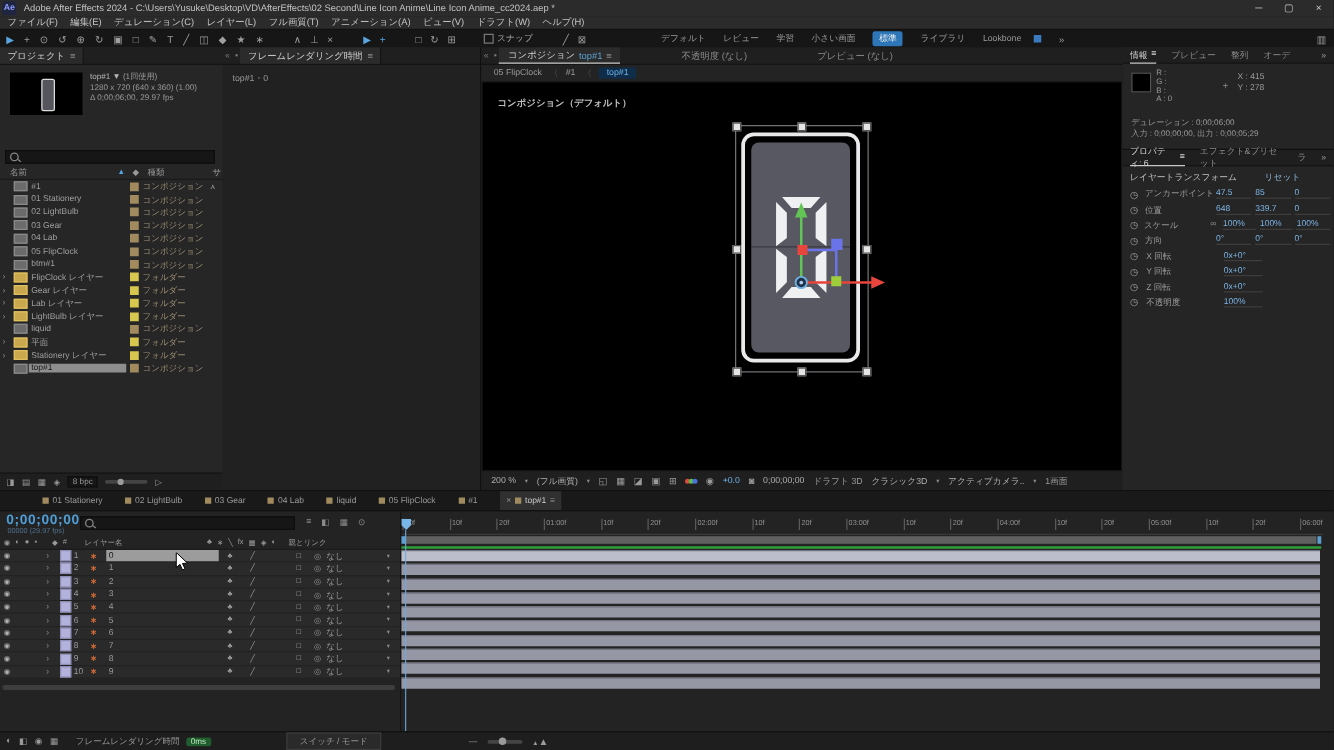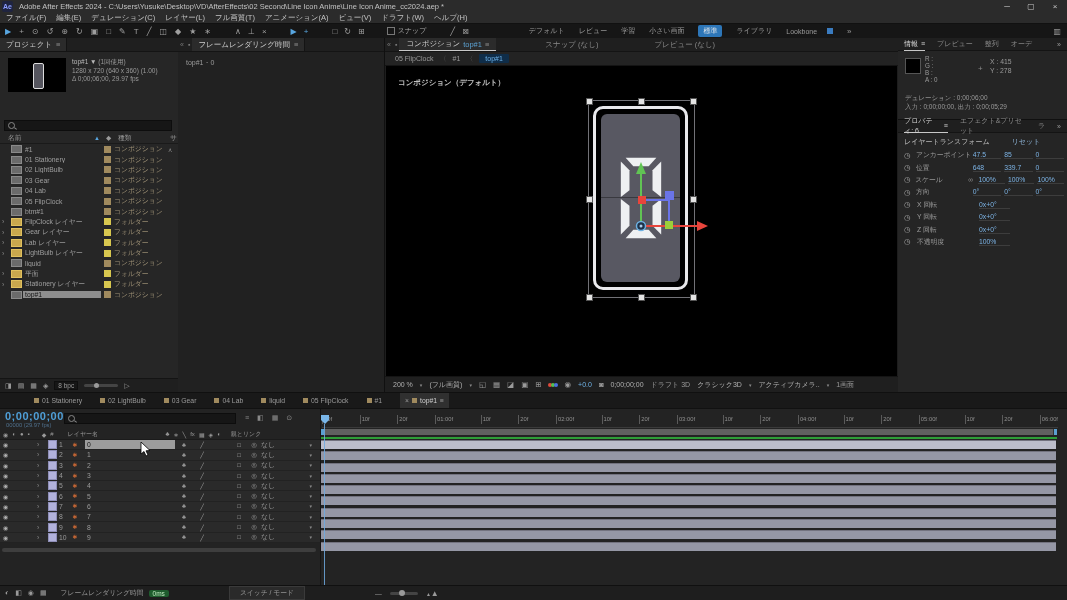--- a/index.html
+++ b/index.html
@@ -534,21 +534,21 @@
     <span class="chrome">▪</span>
     <span style="display:flex;height:100%;gap:42px;align-items:center">
 
         <span class="vtab active">
           <span>コンポジション</span>
           <span class="vtab-comp">top#1</span>
           <span class="vtab-menu">≡</span>
         </span>
 
         <span class="vtab">
-          <span>スナップ (なし)</span>
+          <span>不透明度 (なし)</span>
 
         </span>
 
         <span class="vtab">
           <span>プレビュー (なし)</span>
 
         </span>
       </span>
   </div>
   <div class="bcrumb">

